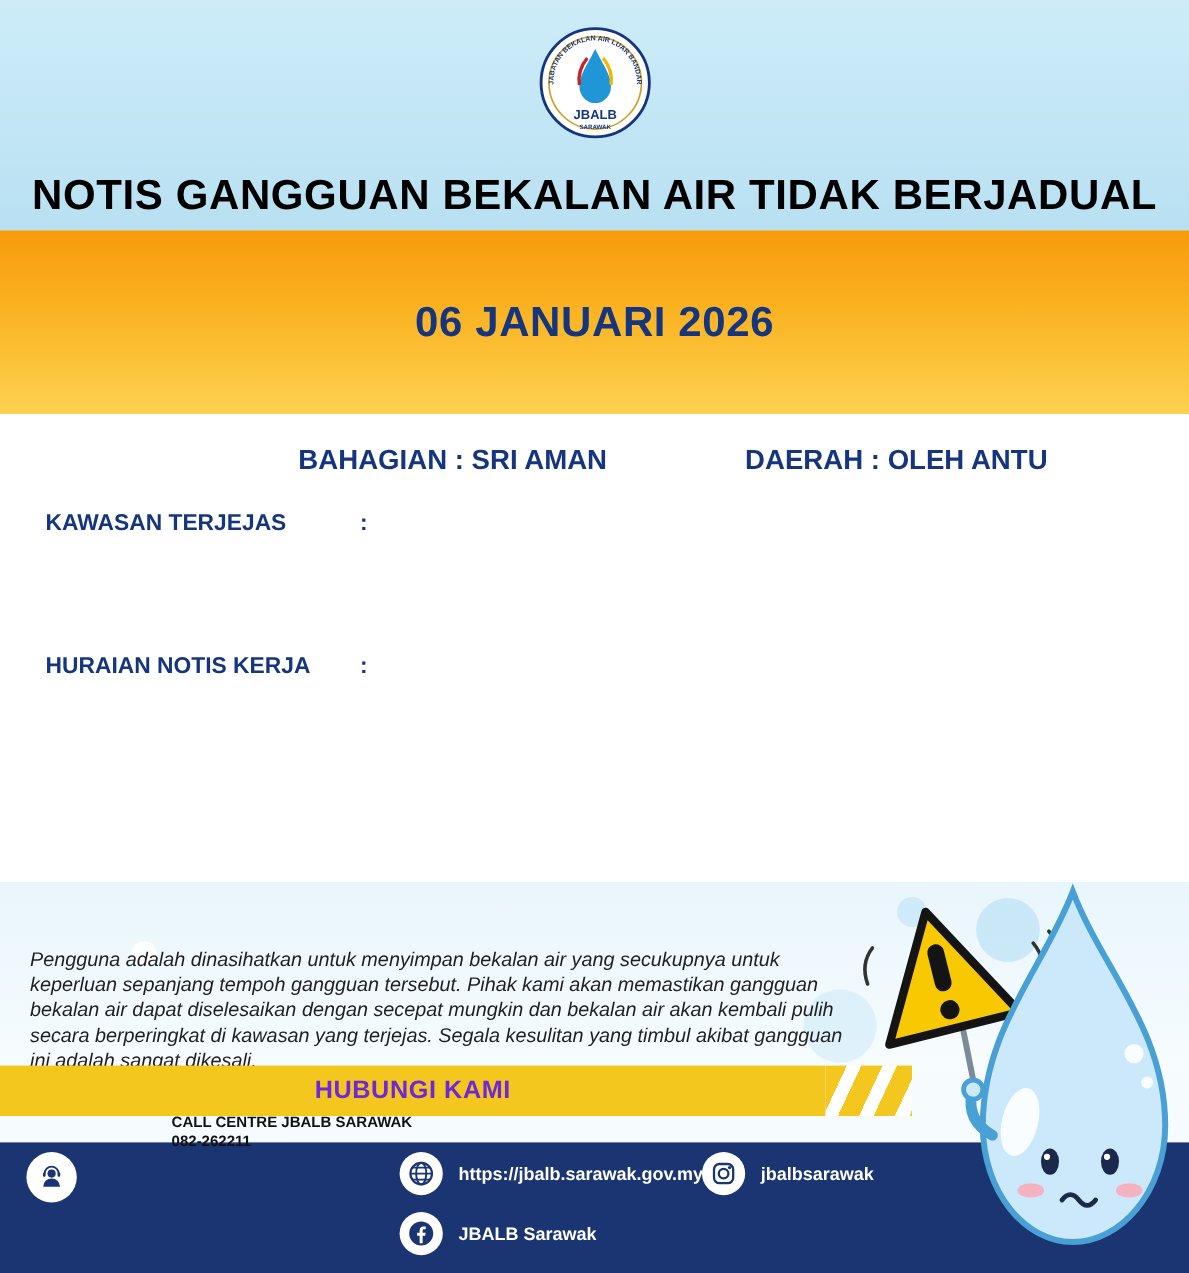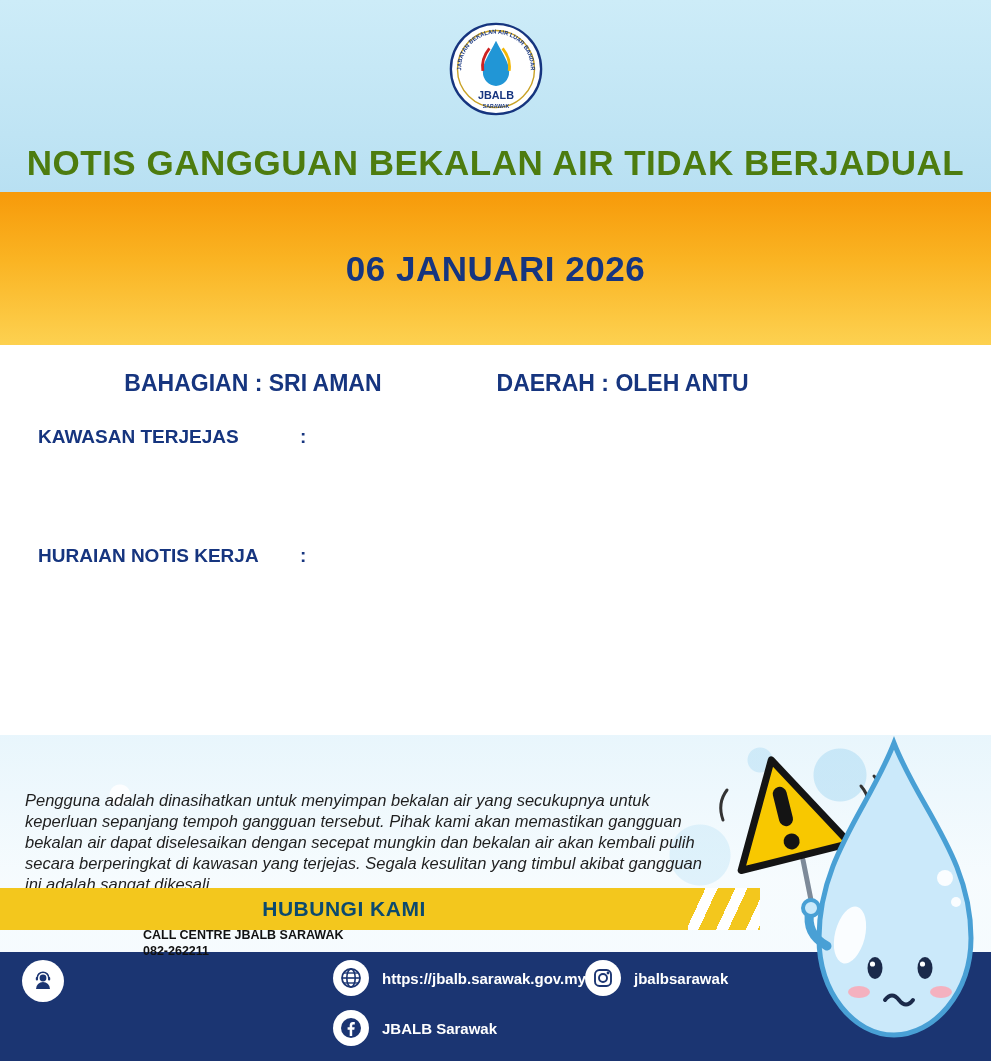--- a/index.html
+++ b/index.html
@@ -10,33 +10,33 @@
   }
   
   .sky{
     position:absolute; left:0; top:0; width:991px; height:192px;
     background:linear-gradient(180deg,#cdecf8 0%,#bfe4f4 70%,#b8e0f2 100%);
   }
   .logo-wrap{ position:absolute; left:0; top:22px; width:991px; text-align:center; }
   .logo-wrap svg{ width:94px; height:94px; }
   .title{
     position:absolute; left:0; top:143px; width:991px; text-align:center;
-    font-size:35px; font-weight:800; letter-spacing:.5px; color:#4d7c0f;
+    font-size:35px; font-weight:800; letter-spacing:.5px; color:#000000;
   }
   
   .banner{
     position:absolute; left:0; top:192px; width:991px; height:153px;
     background:linear-gradient(180deg,#f79a0a 0%,#fab423 45%,#fdd150 100%);
     display:flex; flex-direction:column; justify-content:center; align-items:center; 
   }
   .banner .date, .banner .time{ font-size:35px; font-weight:800; color:#16357f; letter-spacing:.5px; }
   
   .region-row{
     position:absolute; left:0; top:370px; width:873px;
-    display:flex; justify-content:center; gap:115px;
+    display:flex; justify-content:flex-end; gap:115px;
     font-size:23px; font-weight:800; color:#16357f;
   }
   .kv-row{ position:absolute; left:38px; width:915px; display:flex; align-items:flex-start; color:#16357f; font-weight:800; }
   .kv-row .kv-label{ width:262px; font-size:19px; }
   .kv-row .kv-colon{ width:40px; font-size:19px; }
   .kv-row .kv-value{ flex:1; font-size:19px; }
   .row-kawasan{ top:426px; }
   .row-huraian{ top:535px; }
   .row-huraian .kv-label, .row-huraian .kv-colon{ line-height:41px; }
   .row-huraian .kv-value{
@@ -56,21 +56,21 @@
   .disclaimer{
     position:absolute; left:25px; top:790px; width:692px; z-index:2;
     font-size:16.5px; font-style:italic; font-weight:500; color:#1f1f1f; line-height:1.27;
     text-align:left;
   }
   
   .hubungi-bar{
     position:absolute; left:0; top:888px; width:688px; height:42px; z-index:2;
     background:#f3c71d; display:flex; align-items:center; justify-content:center;
   }
-  .hubungi-bar span{ font-size:21px; font-weight:800; color:#0c4a6e; letter-spacing:.5px; }
+  .hubungi-bar span{ font-size:21px; font-weight:800; color:#6d28d9; letter-spacing:.5px; }
   .hubungi-stripes{
     position:absolute; left:688px; top:888px; width:72px; height:42px; z-index:2;
     background:repeating-linear-gradient(115deg,#f3c71d 0 16px,#ffffff 16px 27px);
   }
   .callcentre{
     position:absolute; left:115px; top:927px; z-index:3;
     font-size:12.5px; font-weight:800; color:#111; line-height:1.3;margin-left:28px;
   }
   
   .footer{

